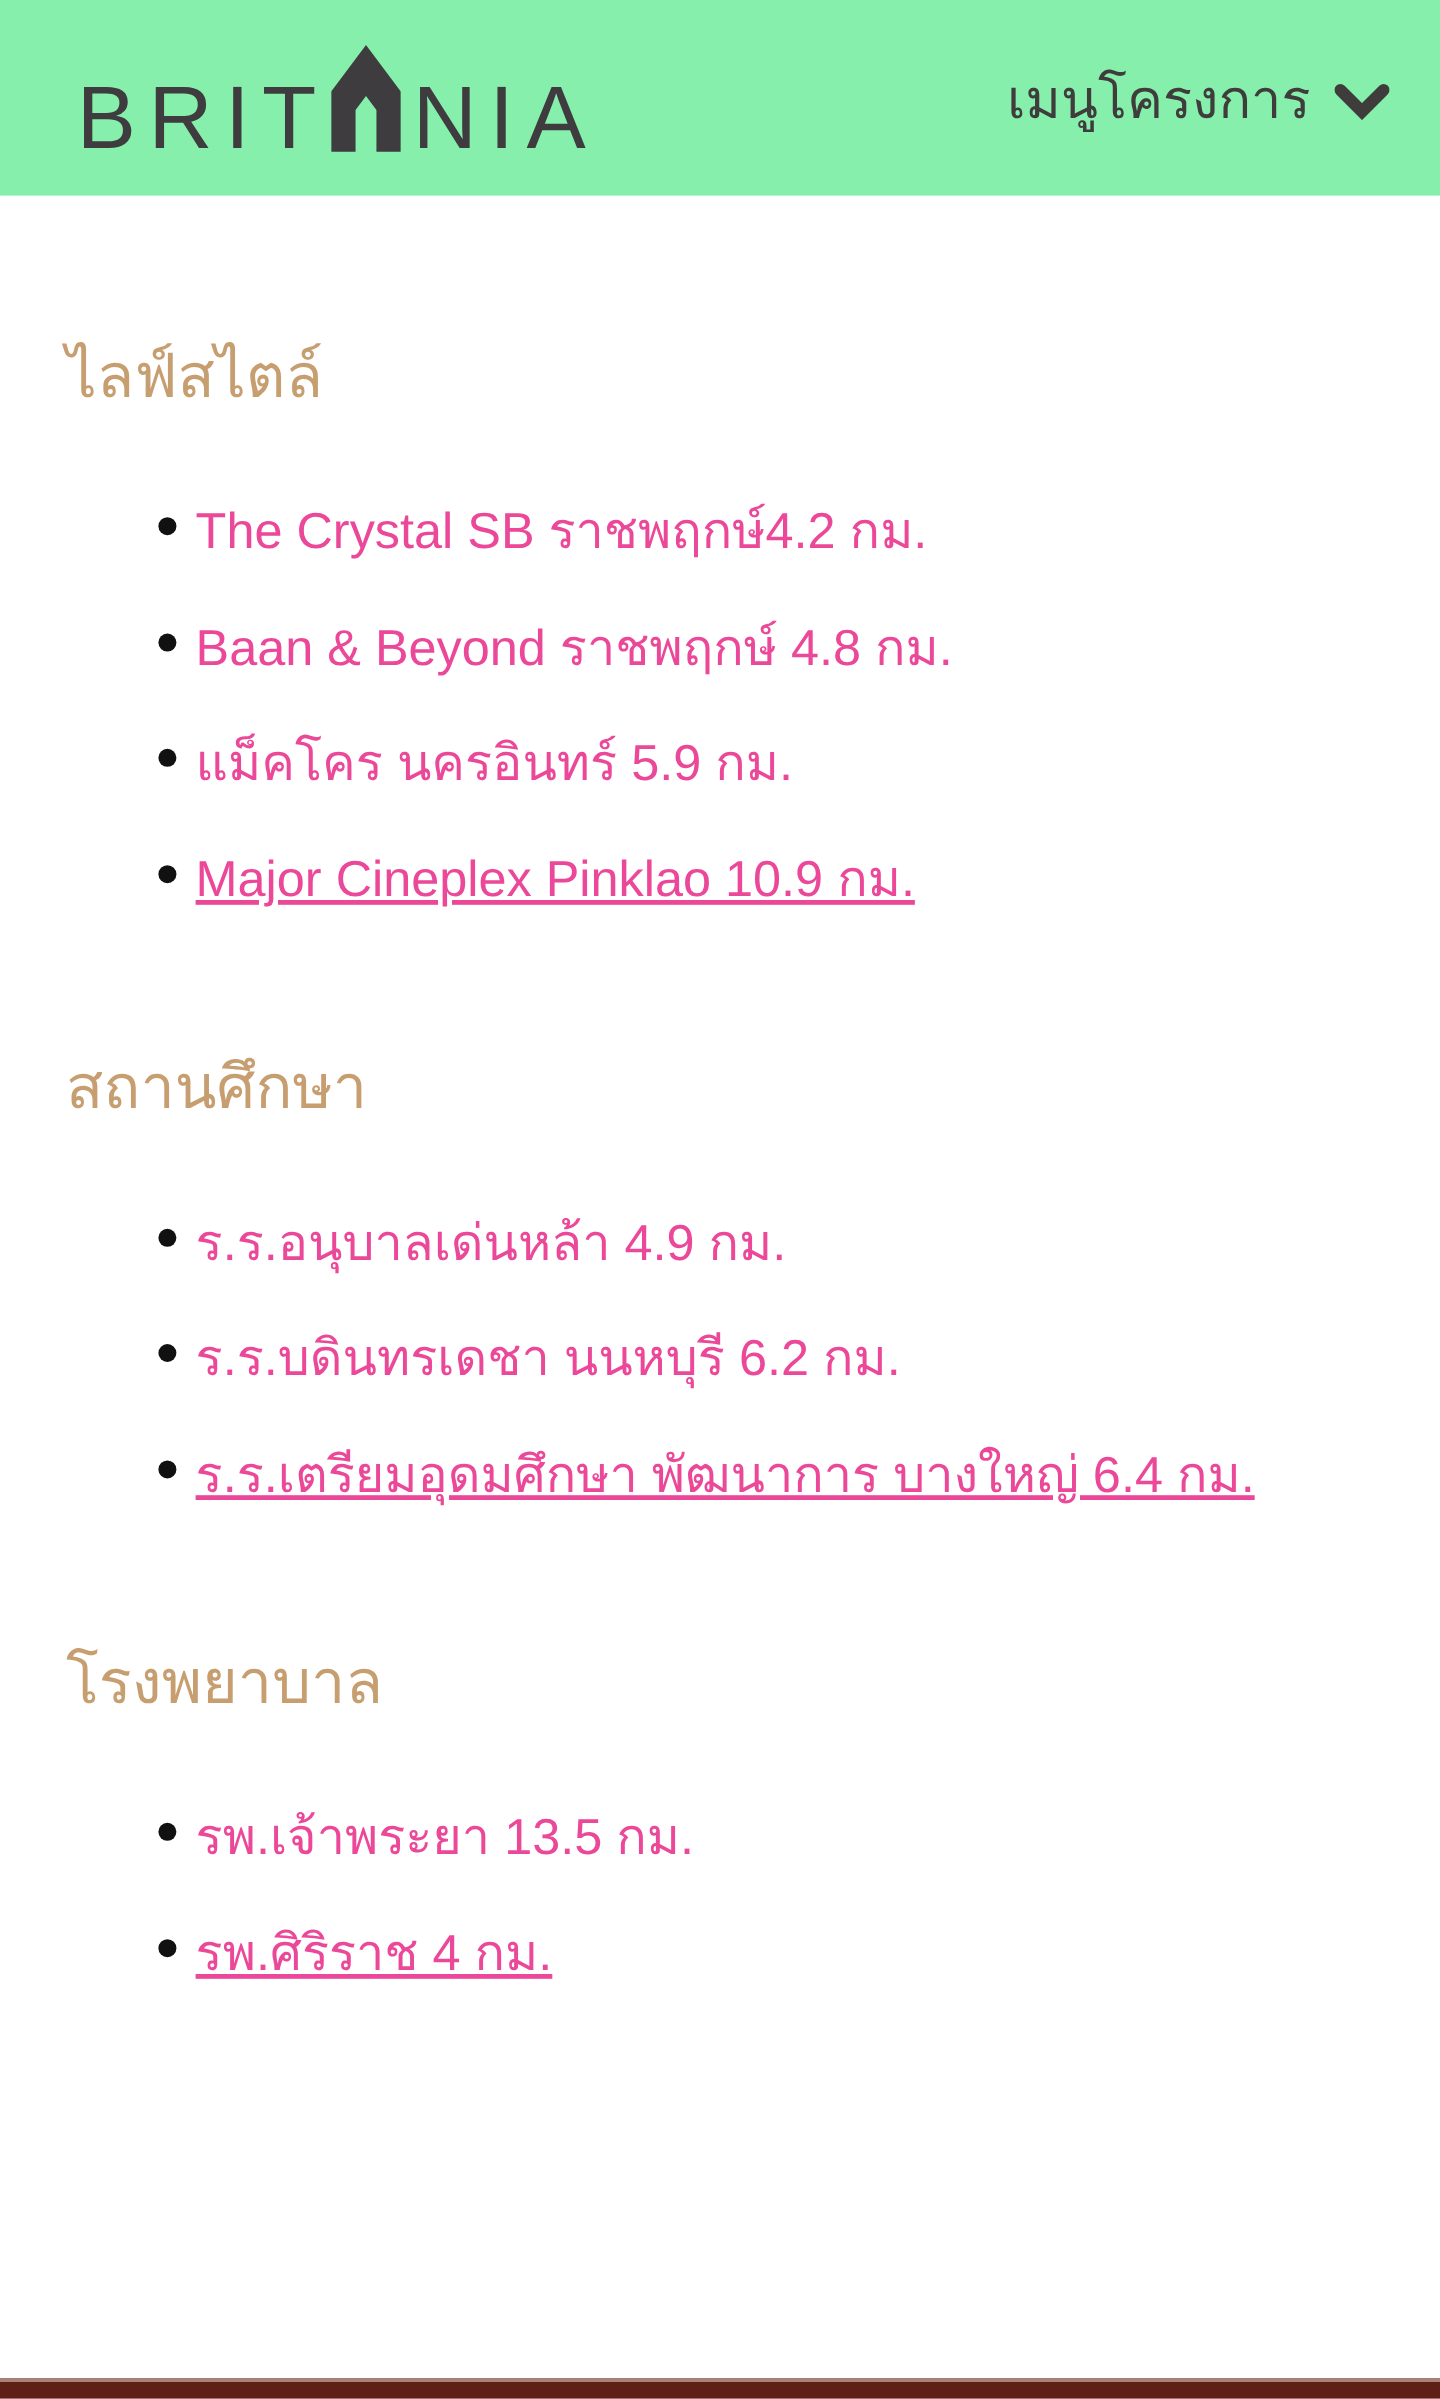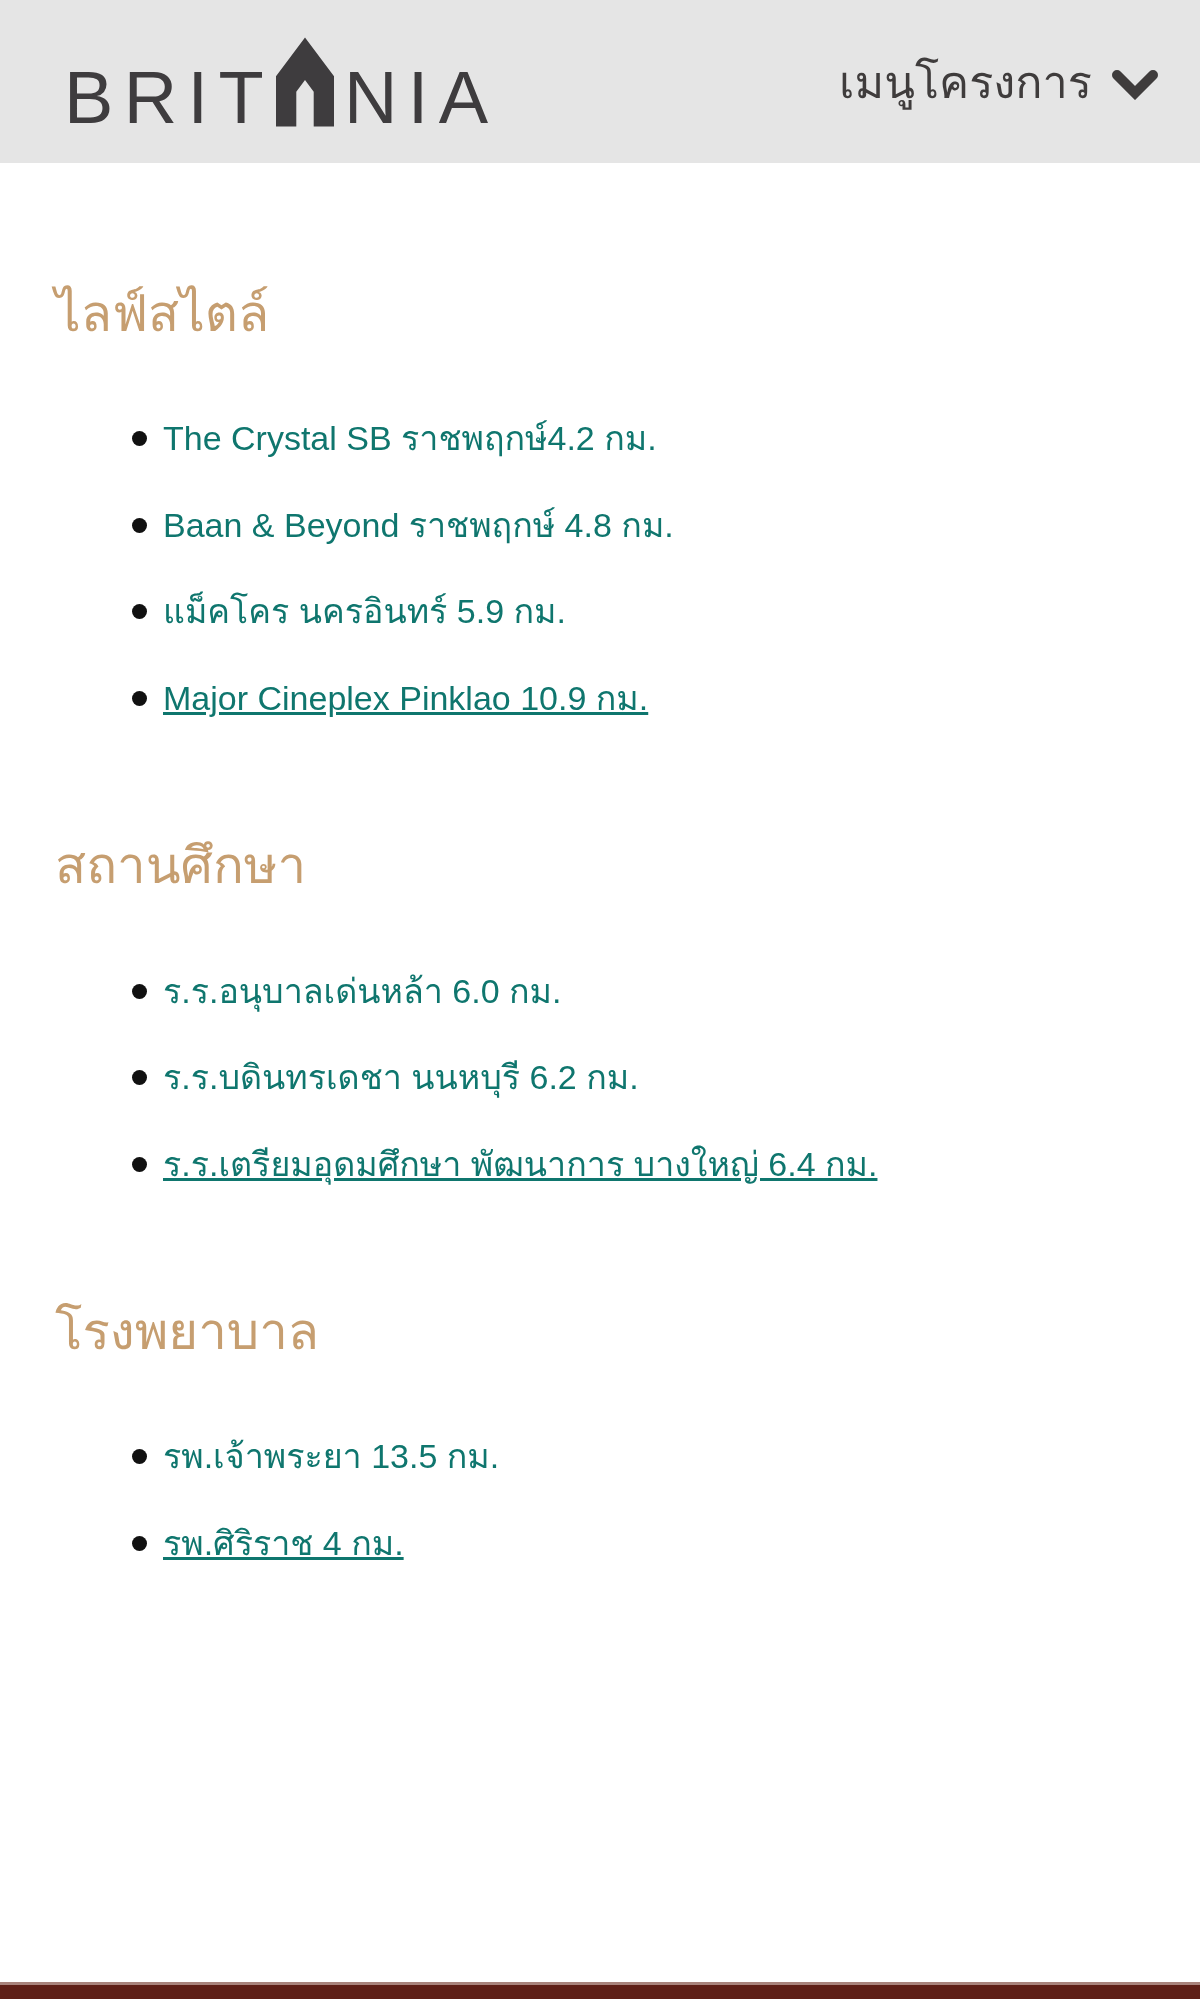--- a/index.html
+++ b/index.html
@@ -11,21 +11,21 @@
   .page {
     position: relative;
     width: 1200px; height: 1999px;
     background: #ffffff;
     overflow: hidden;
   }
 
   
   .header {
     height: 163px;
-    background: #e5e5e5;
+    background: #86efac;
     display: flex;
     align-items: center;
     justify-content: space-between;
     padding: 0 42px 0 64px;
     box-sizing: border-box;
   }
   .logo {
     display: flex;
     align-items: flex-end;
     color: #3e3c3e;
@@ -68,22 +68,22 @@
   .section-title.first { margin-top: 118px; }
   ul.poi-list {
     list-style: none;
     margin: 70px 0 0 0;
     padding: 0 0 44px 132px;
   }
   ul.poi-list li {
     position: relative;
     padding-left: 31px;
     margin-bottom: 44px;
-    color: #0f766e;
-    font-size: 34px;
+    color: #ec4899;
+    font-size: 42px;
     line-height: 1.25;
   }
   ul.poi-list li:last-child { margin-bottom: 0; text-decoration: underline; }
   ul.poi-list li::before {
     content: "";
     position: absolute;
     left: 0; top: 14px;
     width: 15px; height: 15px;
     border-radius: 50%;
     background: #111111;
@@ -129,21 +129,21 @@
     <h2 class="section-title first">ไลฟ์สไตล์</h2>
     <ul class="poi-list">
       <li>The Crystal SB ราชพฤกษ์4.2 กม.</li>
       <li>Baan &amp; Beyond ราชพฤกษ์ 4.8 กม.</li>
       <li>แม็คโคร นครอินทร์ 5.9 กม.</li>
       <li>Major Cineplex Pinklao 10.9 กม.</li>
     </ul>
 
     <h2 class="section-title">สถานศึกษา</h2>
     <ul class="poi-list">
-      <li>ร.ร.อนุบาลเด่นหล้า 6.0 กม.</li>
+      <li>ร.ร.อนุบาลเด่นหล้า 4.9 กม.</li>
       <li>ร.ร.บดินทรเดชา นนหบุรี 6.2 กม.</li>
       <li>ร.ร.เตรียมอุดมศึกษา พัฒนาการ บางใหญ่ 6.4 กม.</li>
     </ul>
 
     <h2 class="section-title">โรงพยาบาล</h2>
     <ul class="poi-list">
       <li>รพ.เจ้าพระยา 13.5 กม.</li>
       <li>รพ.ศิริราช 4 กม.</li>
     </ul>
 

